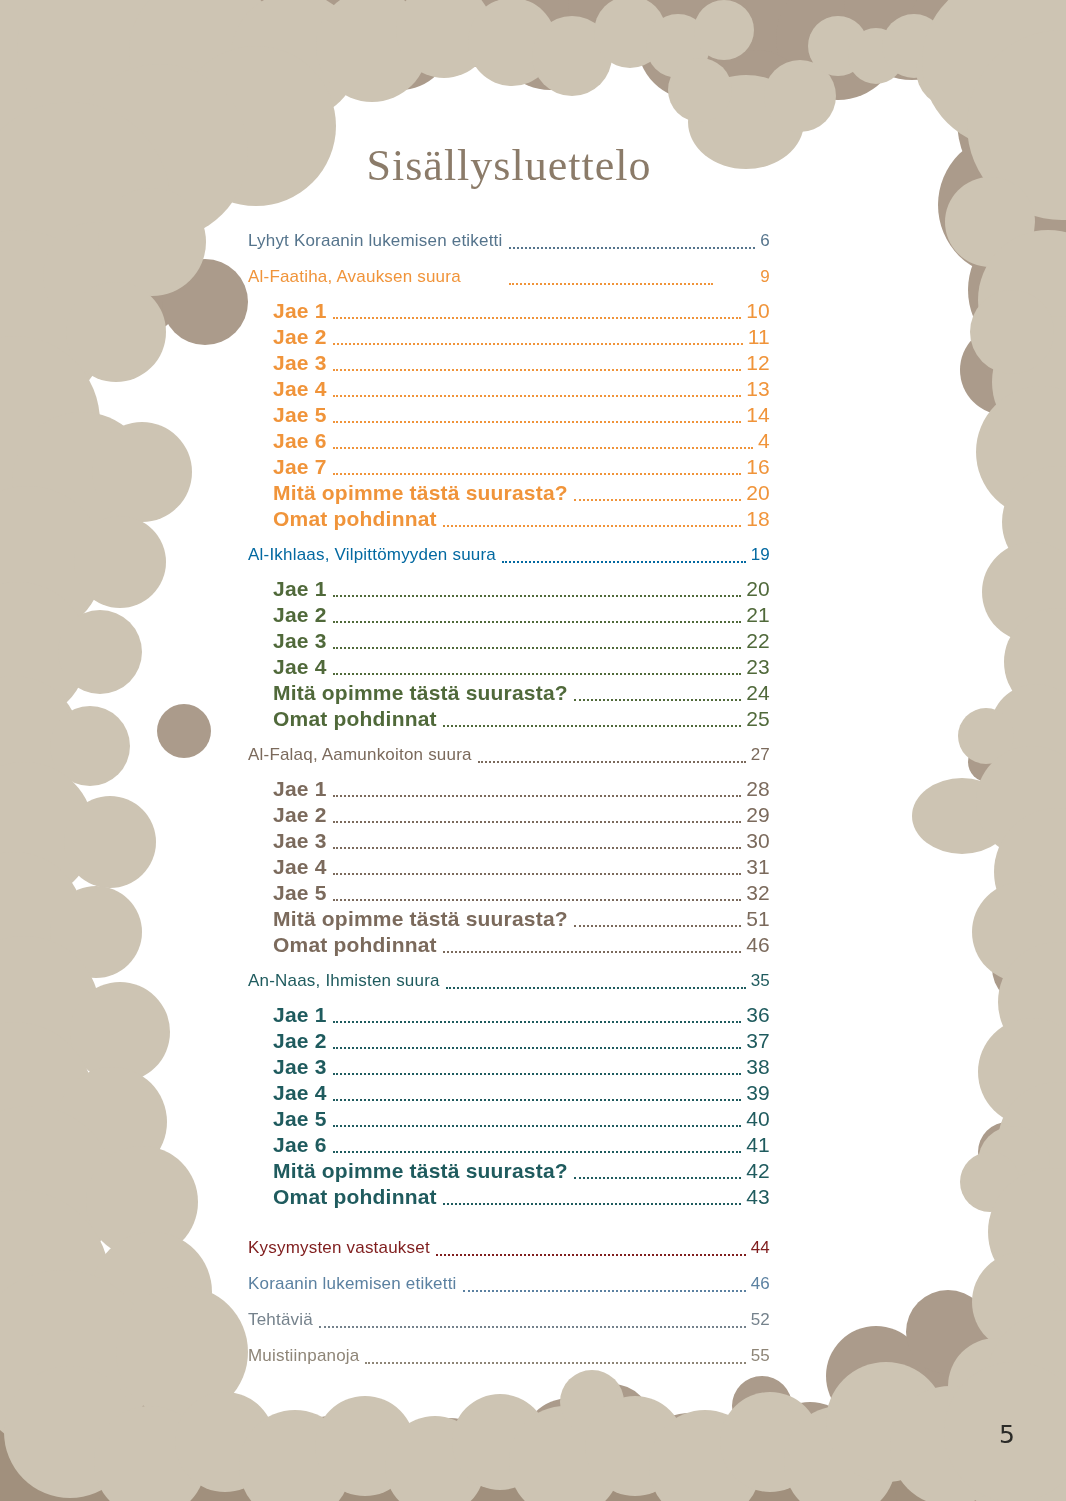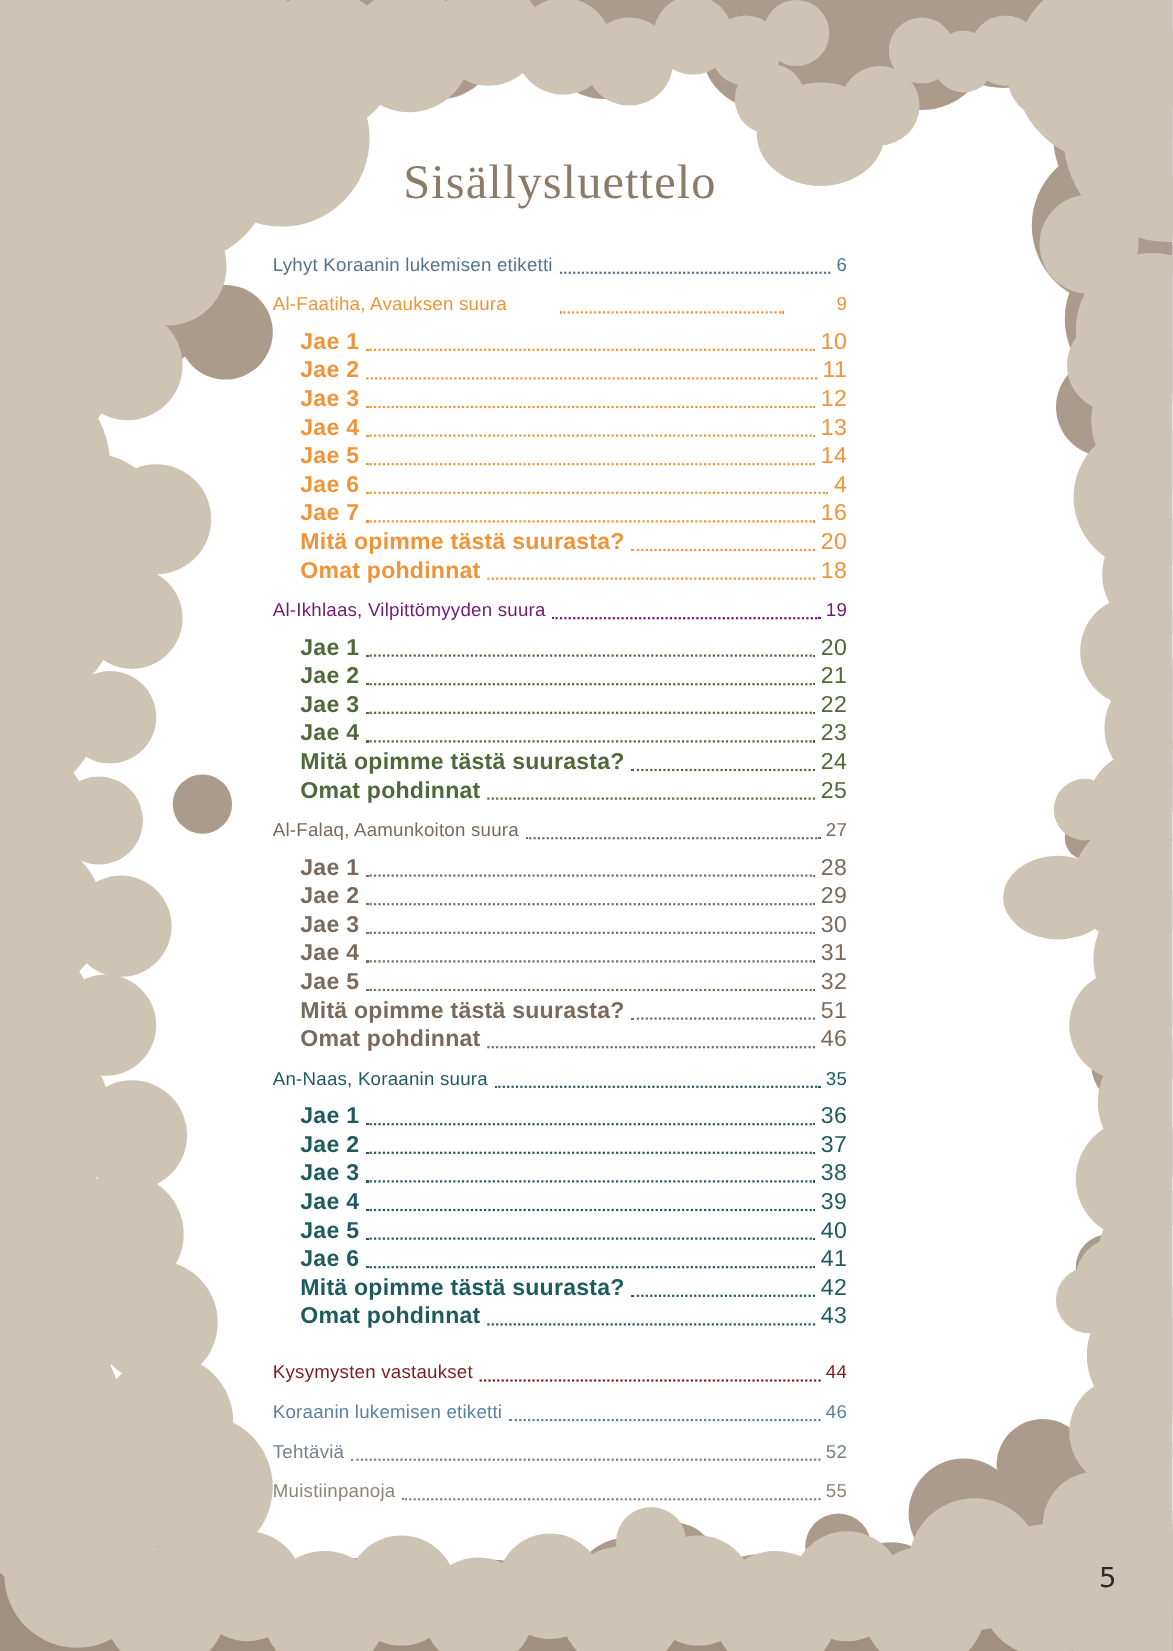--- a/index.html
+++ b/index.html
@@ -249,21 +249,21 @@
       <div class="row sub" style="color: rgb(240, 148, 58);">
         <span class="lab">Mitä opimme tästä suurasta?</span>
         <span class="leader"></span>
         <span class="num">20</span>
       </div>
       <div class="row sub" style="color: rgb(240, 148, 58);">
         <span class="lab">Omat pohdinnat</span>
         <span class="leader"></span>
         <span class="num">18</span>
       </div>
-      <div class="row head" style="color: #701a75;">
+      <div class="row head" style="color: #0369a1;">
         <span class="lab">Al-Ikhlaas, Vilpittömyyden suura</span>
         <span class="leader"></span>
         <span class="num">19</span>
       </div>
       <div class="row sub" style="color: rgb(80, 105, 58);">
         <span class="lab">Jae 1</span>
         <span class="leader"></span>
         <span class="num">20</span>
       </div>
       <div class="row sub" style="color: rgb(80, 105, 58);">
@@ -325,21 +325,21 @@
         <span class="lab">Mitä opimme tästä suurasta?</span>
         <span class="leader"></span>
         <span class="num">51</span>
       </div>
       <div class="row sub" style="color: rgb(123, 106, 92);">
         <span class="lab">Omat pohdinnat</span>
         <span class="leader"></span>
         <span class="num">46</span>
       </div>
       <div class="row head" style="color: rgb(31, 91, 94);">
-        <span class="lab">An-Naas, Koraanin suura</span>
+        <span class="lab">An-Naas, Ihmisten suura</span>
         <span class="leader"></span>
         <span class="num">35</span>
       </div>
       <div class="row sub" style="color: rgb(31, 91, 94);">
         <span class="lab">Jae 1</span>
         <span class="leader"></span>
         <span class="num">36</span>
       </div>
       <div class="row sub" style="color: rgb(31, 91, 94);">
         <span class="lab">Jae 2</span>

